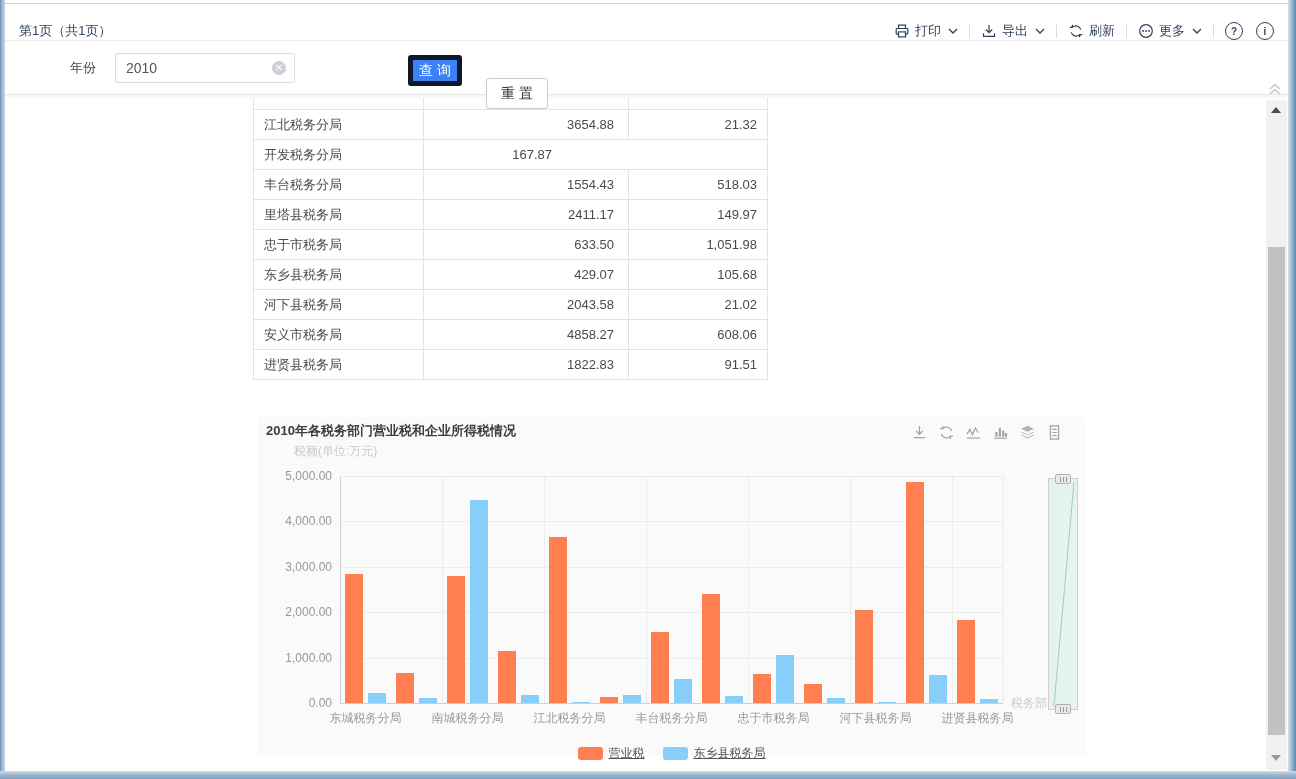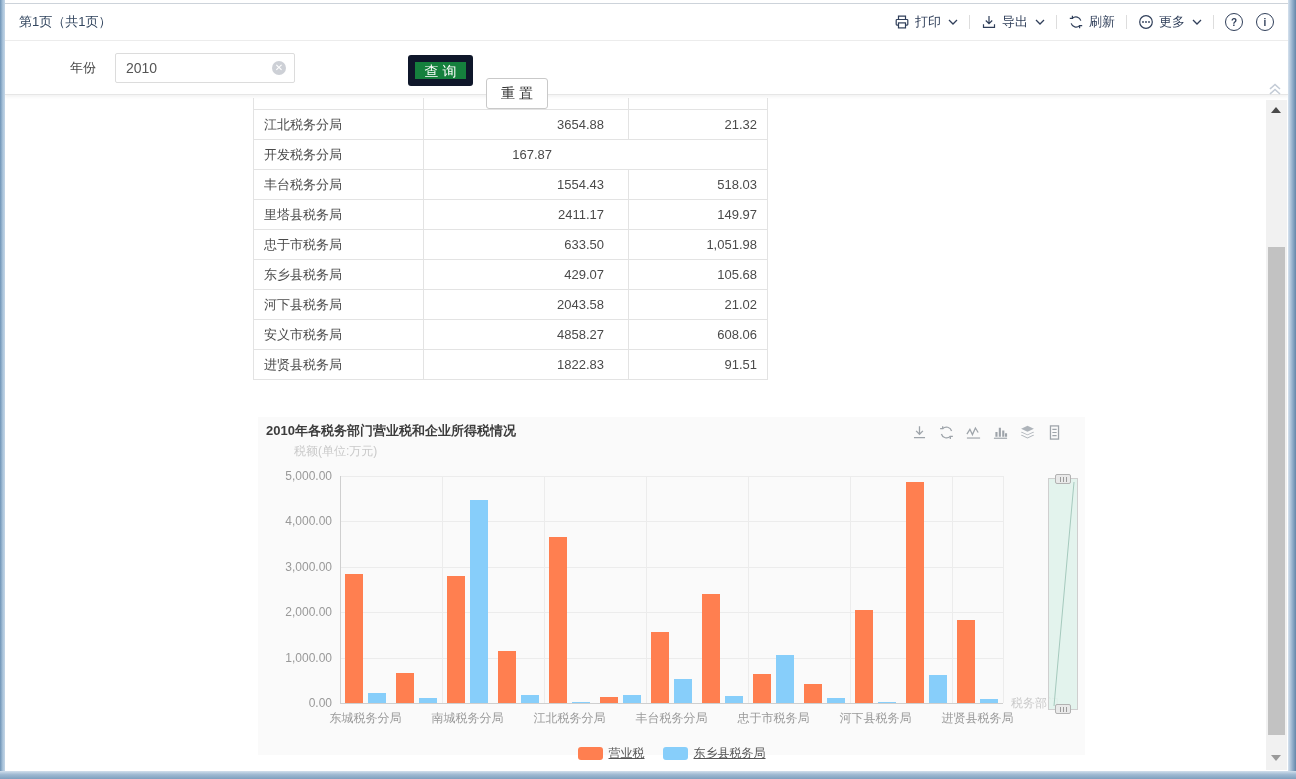--- a/index.html
+++ b/index.html
@@ -6,52 +6,52 @@
   body{font-family:"Liberation Sans","DejaVu Sans",sans-serif;background:#fff;}
   .page{position:relative;width:1296px;height:779px;background:#fff;overflow:hidden;}
 
   
   .frame-left{position:absolute;left:0;top:0;width:5px;height:779px;background:linear-gradient(90deg,#6E93B6,#A9C3DA 55%,#C4D6E7);z-index:50;}
   .frame-right{position:absolute;right:0;top:0;width:8px;height:779px;background:linear-gradient(90deg,#D6E2EE,#93AFCB 55%,#6487A9);z-index:50;}
   .frame-bottom{position:absolute;left:0;bottom:0;width:1296px;height:8px;background:linear-gradient(180deg,#D2DFEC,#9FB9D2 45%,#7FA0BE);z-index:51;}
   .frame-top{position:absolute;left:5px;top:0;right:8px;height:3px;background:#fff;border-bottom:1px solid #CDD3DA;z-index:50;}
 
   
-  .toolbar{position:absolute;left:5px;top:4px;right:8px;height:37px;display:flex;align-items:center;justify-content:space-between;padding:0 14px;box-sizing:border-box;border-bottom:1px solid #ECECEC;background:#fff;}
+  .toolbar{position:absolute;left:5px;top:4px;right:8px;height:37px;display:flex;align-items:flex-end;justify-content:space-between;padding:0 14px;box-sizing:border-box;border-bottom:1px solid #ECECEC;background:#fff;}
   .page-indicator{font-size:13px;color:#33465F;}
   .tb-right{display:flex;align-items:center;color:#303F5A;font-size:13px;}
   .tb-item{display:flex;align-items:center;gap:5px;cursor:pointer;white-space:nowrap;}
   .tb-icon{display:inline-flex;width:16px;height:16px;color:#303F5A;}
   .tb-icon svg{width:16px;height:16px;}
   .tb-caret{display:inline-flex;margin-left:2px;color:#303F5A;}
   .tb-divider{width:1px;height:14px;background:#DDDDDD;margin:0 11px;}
   .tb-circle{width:16px;height:16px;border:1.3px solid #303F5A;border-radius:50%;display:inline-flex;align-items:center;justify-content:center;font-size:10px;font-weight:bold;color:#303F5A;cursor:pointer;}
   .tb-circle + .tb-circle{margin-left:13px;}
 
   
   .params{position:absolute;left:5px;top:41px;right:8px;height:53px;background:#fff;border-bottom:1px solid #E6E6E6;box-shadow:0 2px 3px rgba(0,0,0,0.05);z-index:5;}
   .year-label{position:absolute;left:65px;top:18px;font-size:13px;color:#4A4A4A;}
   .input-wrap{position:absolute;left:110px;top:12px;width:180px;height:30px;border:1px solid #DCDCDC;border-radius:2px;background:#fff;box-sizing:border-box;}
   .input-wrap input{width:100%;height:100%;border:none;outline:none;padding:0 30px 0 10px;box-sizing:border-box;font-size:14px;color:#555;font-family:inherit;background:transparent;}
   .clear-btn{position:absolute;right:8px;top:7px;width:14px;height:14px;border-radius:50%;background:#CDD0D6;color:#fff;font-size:10px;line-height:14px;text-align:center;cursor:pointer;}
   .btn{position:absolute;top:14px;height:31px;border-radius:3px;font-size:14px;font-family:inherit;cursor:pointer;}
-  .btn-primary{left:403px;width:65px;background:#15803d;border:7px solid #0f172a;color:#fff;}
+  .btn-primary{left:403px;width:54px;background:#3b82f6;border:5px solid #0f172a;color:#fff;}
   .btn-secondary{left:481px;width:62px;background:#fff;border:1px solid #C9C9C9;color:#333;margin-top:23px;}
 
   
   .content{position:absolute;left:5px;top:94px;right:8px;bottom:8px;background:#fff;overflow:hidden;}
 
   
   .report-table{position:absolute;left:248px;top:4px;width:513px;border-left:1px solid #E3E3E3;border-right:1px solid #E3E3E3;box-sizing:content-box;}
   .t-row{display:flex;height:30px;border-bottom:1px solid #E3E3E3;box-sizing:border-box;}
   .t-partial{display:flex;height:12px;border-bottom:1px solid #E3E3E3;box-sizing:border-box;}
   .t-cell{box-sizing:border-box;border-right:1px solid #E3E3E3;display:flex;align-items:center;font-size:13px;color:#4A4A4A;overflow:hidden;}
   .t-cell:last-child{border-right:none;}
   .c0{width:170px;padding-left:10px;}
-  .c1{width:205px;justify-content:flex-end;padding-right:24px;}
+  .c1{width:205px;justify-content:flex-end;padding-right:14px;}
   .c2{width:138px;justify-content:flex-end;padding-right:10px;}
 
   
   .chart{position:absolute;left:253px;top:323px;width:827px;height:338px;background:#FAFAFA;}
   .chart-title{position:absolute;left:8px;top:5px;font-size:13px;font-weight:bold;color:#3C3C3C;}
   .chart-toolbox{position:absolute;top:7px;right:22px;display:flex;gap:10px;color:#9EA4AA;}
   .tbx{width:17px;height:17px;display:inline-flex;cursor:pointer;}
   .tbx svg{width:17px;height:17px;}
   .axis-name{position:absolute;font-size:12px;color:#C9C9C9;white-space:nowrap;}
   .y-name{left:36px;top:26px;}

